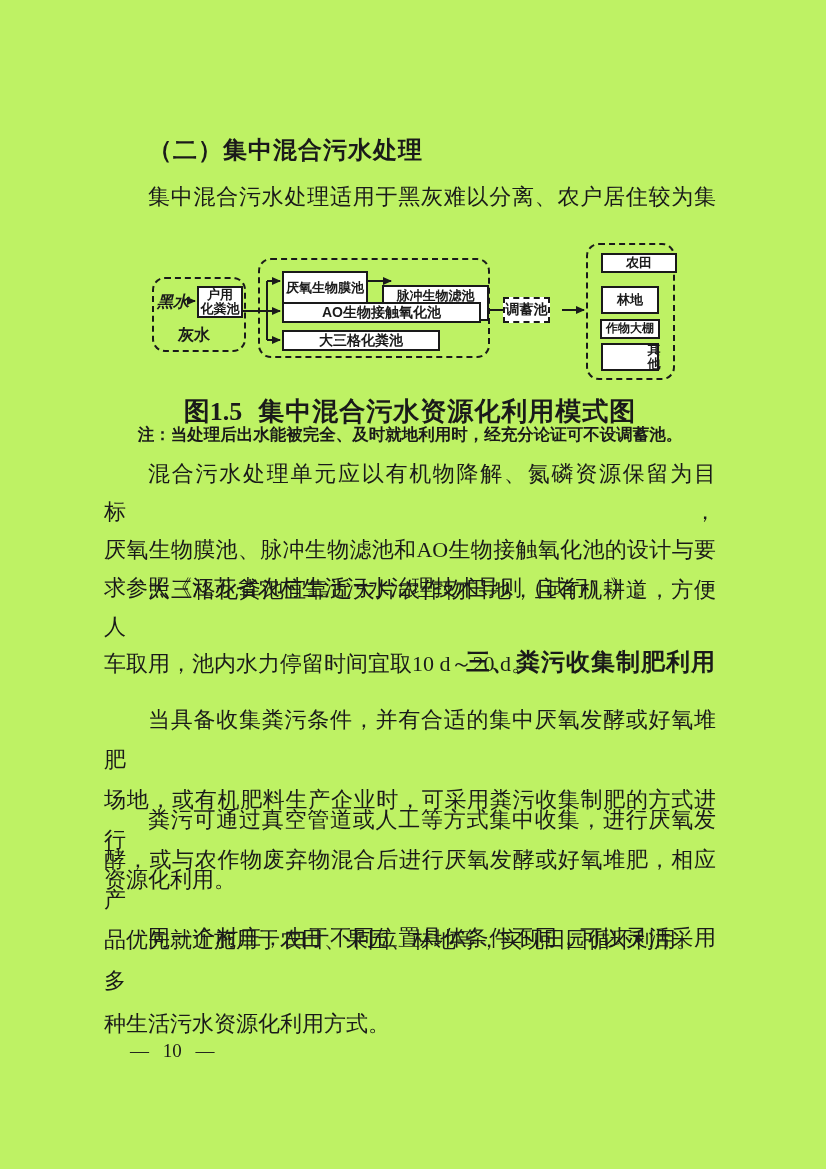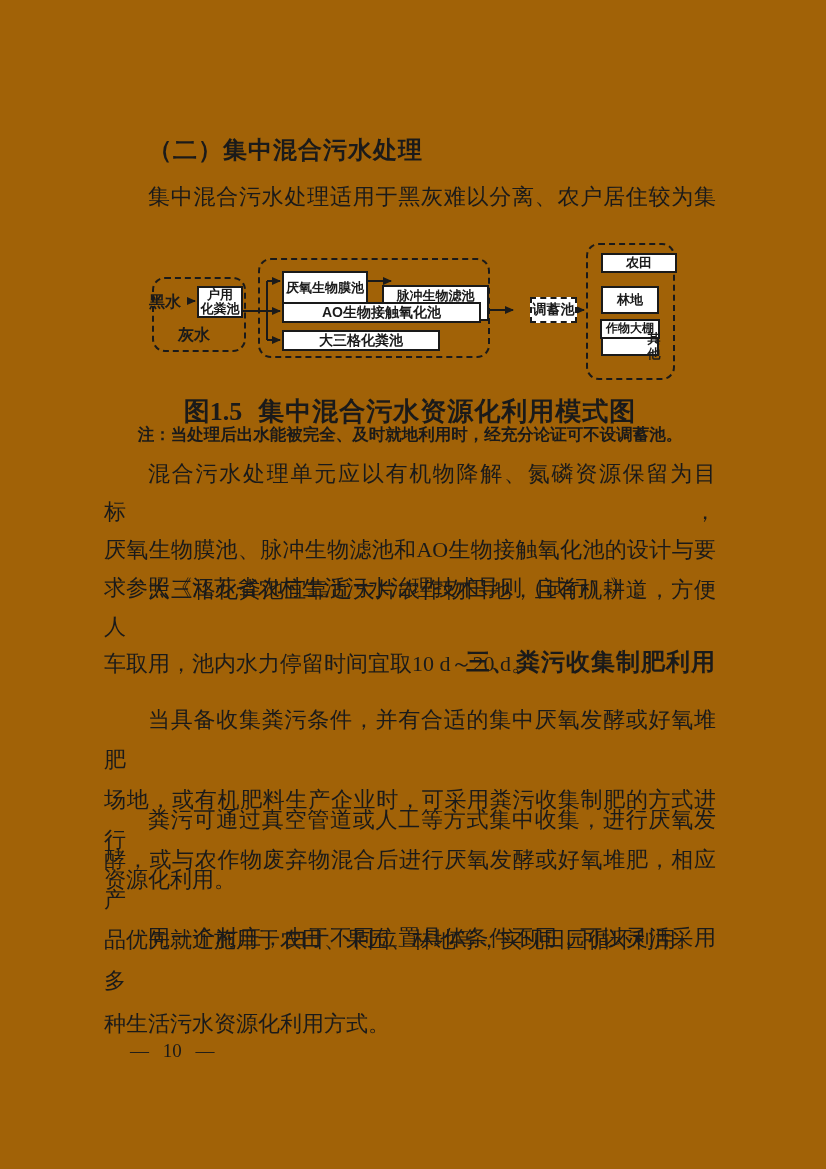--- a/index.html
+++ b/index.html
@@ -1,21 +1,21 @@
 <!DOCTYPE html>
 <html><head>
 <meta charset="utf-8">
 <style>
   * { margin: 0; padding: 0; box-sizing: border-box; }
   html, body { background: #e8e8e8; }
   .page {
     position: relative;
     width: 826px;
     height: 1169px;
-    background: #a16207;
+    background: #bef264;
     font-family: "Liberation Serif", serif;
     color: #1a1a1a;
     overflow: hidden;
   }
   .textcol { position: absolute; left: 104px; width: 612px; }
 
   .heading {
     font-family: "Liberation Sans", sans-serif;
     font-weight: 700;
     font-size: 24px;
@@ -77,32 +77,32 @@
     border: 2px solid #1a1a1a;
     background: #ffffff;
     display: flex;
     flex-direction: column;
     align-items: center;
     justify-content: center;
     text-align: center;
     line-height: 1.1;
   }
   .dlabel { position: absolute; font-size: 16px; white-space: nowrap; }
-  #node-black-water { left: 4px; top: 52px; }
+  #node-black-water { left: 12px; top: 52px; font-style: italic; }
   #node-grey-water  { left: 33px; top: 85px; }
   #node-household   { left: 52px;  top: 46px; width: 46px;  height: 32px; font-size: 13px; }
   #node-anaerobic   { left: 137px; top: 31px; width: 86px;  height: 34px; font-size: 13px; }
   #node-pulse       { left: 237px; top: 25px; width: 107px;  height: 36px; font-size: 13px; margin-top: 20px; }
   #node-ao          { left: 137px; top: 62px; width: 199px; height: 21px; font-size: 14px; }
   #node-three-comp  { left: 137px; top: 90px; width: 158px; height: 21px; font-size: 14px; }
-  #node-storage     { left: 385px; top: 57px; width: 47px;  height: 26px; font-size: 14px; border-style: dashed; }
+  #node-storage     { left: 358px; top: 57px; width: 47px;  height: 26px; font-size: 14px; border-style: dashed; }
   #node-farmland    { left: 456px; top: 13px;  width: 76px; height: 20px; font-size: 13px; }
   #node-forest      { left: 456px; top: 46px;  width: 58px; height: 28px; font-size: 13px; }
   #node-greenhouse  { left: 455px; top: 79px;  width: 60px; height: 20px; font-size: 12px; }
-  #node-other       { left: 456px; top: 97px; width: 58px; height: 19px; font-size: 13px; padding-left: 48px; }
+  #node-other       { left: 456px; top: 103px; width: 58px; height: 28px; font-size: 13px; padding-left: 48px; }
 
   #page-footer {
     position: absolute;
     left: 130px;
     top: 1040px;
     font-size: 19px;
     word-spacing: 9px;
     white-space: nowrap;
   }
 </style>

